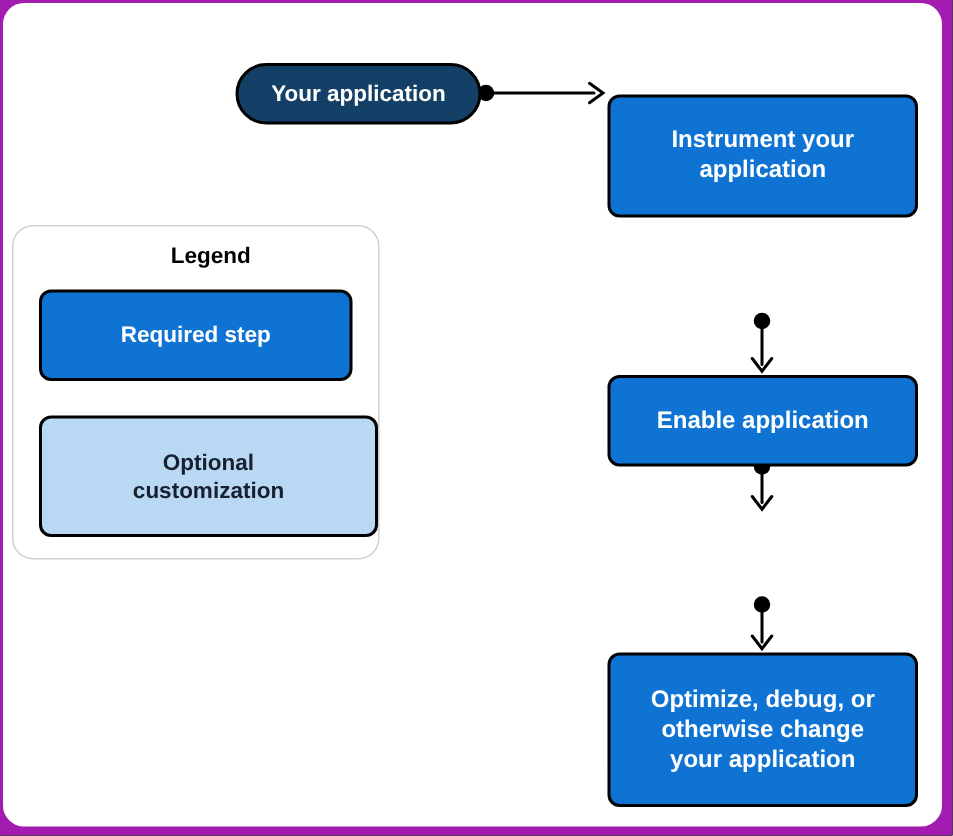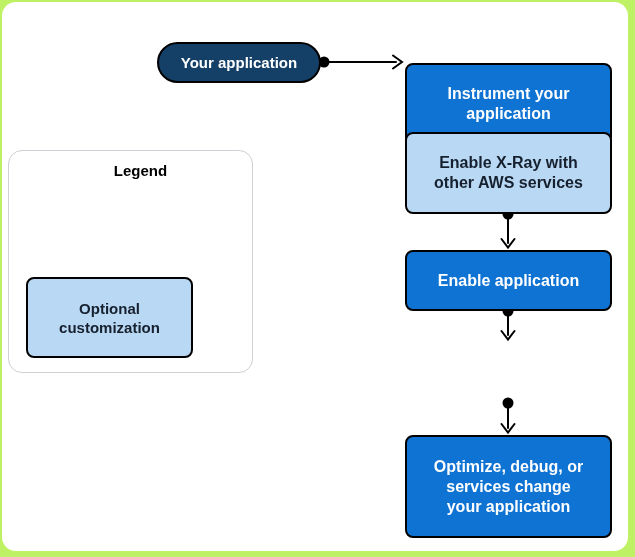--- a/index.html
+++ b/index.html
@@ -1,17 +1,17 @@
 <!DOCTYPE html>
 <html><head>
 <meta charset="utf-8">
 <style>
   html,body{margin:0;padding:0;background:#000;}
   .canvas{
-    position:relative;width:635px;height:557px;background:#bef264;
+    position:relative;width:635px;height:557px;background:#a21caf;
     font-family:"Liberation Sans","DejaVu Sans",sans-serif;overflow:hidden;
   }
   .sheet{
     position:absolute;left:2px;top:2px;width:626px;height:549px;
     background:#ffffff;border-radius:14px;
   }
   .arrow-layer{position:absolute;left:0;top:0;width:635px;height:557px;pointer-events:none;}
   .node{
     position:absolute;display:flex;align-items:center;justify-content:center;
     text-align:center;font-weight:700;font-size:16px;line-height:20px;
@@ -32,21 +32,21 @@
   .legend-panel{
     position:absolute;left:8px;top:150px;width:245px;height:223px;
     background:#ffffff;border:1px solid #CDD0D4;border-radius:14px;box-sizing:border-box;
   }
   .legend-title{
     position:absolute;left:10px;top:11px;width:100%;text-align:center;
     font-weight:700;font-size:15px;color:#000;
   }
   .legend-item{font-size:15px;line-height:19px;}
   .legend-required{left:26px;top:193px;width:209px;height:61px;border-radius:8px;}
-  .legend-optional{left:26px;top:277px;width:167px;height:81px;border-radius:8px;}
+  .legend-optional{left:26px;top:277px;width:226px;height:81px;border-radius:8px;}
 </style>
 </head>
 <body>
 
 <div class="canvas">
   <div class="sheet"></div>
 
   <svg class="arrow-layer" viewBox="0 0 635 557" xmlns="http://www.w3.org/2000/svg">
     <g stroke="#000" stroke-width="2" fill="none" stroke-linecap="round">
       <circle cx="324" cy="62" r="5.5" fill="#000" stroke="none"></circle>
@@ -76,33 +76,32 @@
   </svg>
 
   <div class="node pill">
     <span>Your application</span>
   </div>
 
   <div class="node step step-1 required">
     <span>Instrument your
 application</span>
   </div>
-  <div class="node step step-2 optional">
-    <span>Enable X-Ray with
-other AWS services</span>
-  </div>
   <div class="node step step-3 required">
     <span>Enable application</span>
   </div>
   <div class="node step step-5 required">
     <span>Optimize, debug, or
-services change
+otherwise change
 your application</span>
   </div>
 
   <div class="legend-panel">
     <div class="legend-title">Legend</div>
+  </div>
+  <div class="node legend-item legend-required required">
+    <span>Required step</span>
   </div>
   <div class="node legend-item legend-optional optional">
     <span>Optional
 customization</span>
   </div>
 </div>
 
 </body></html>

